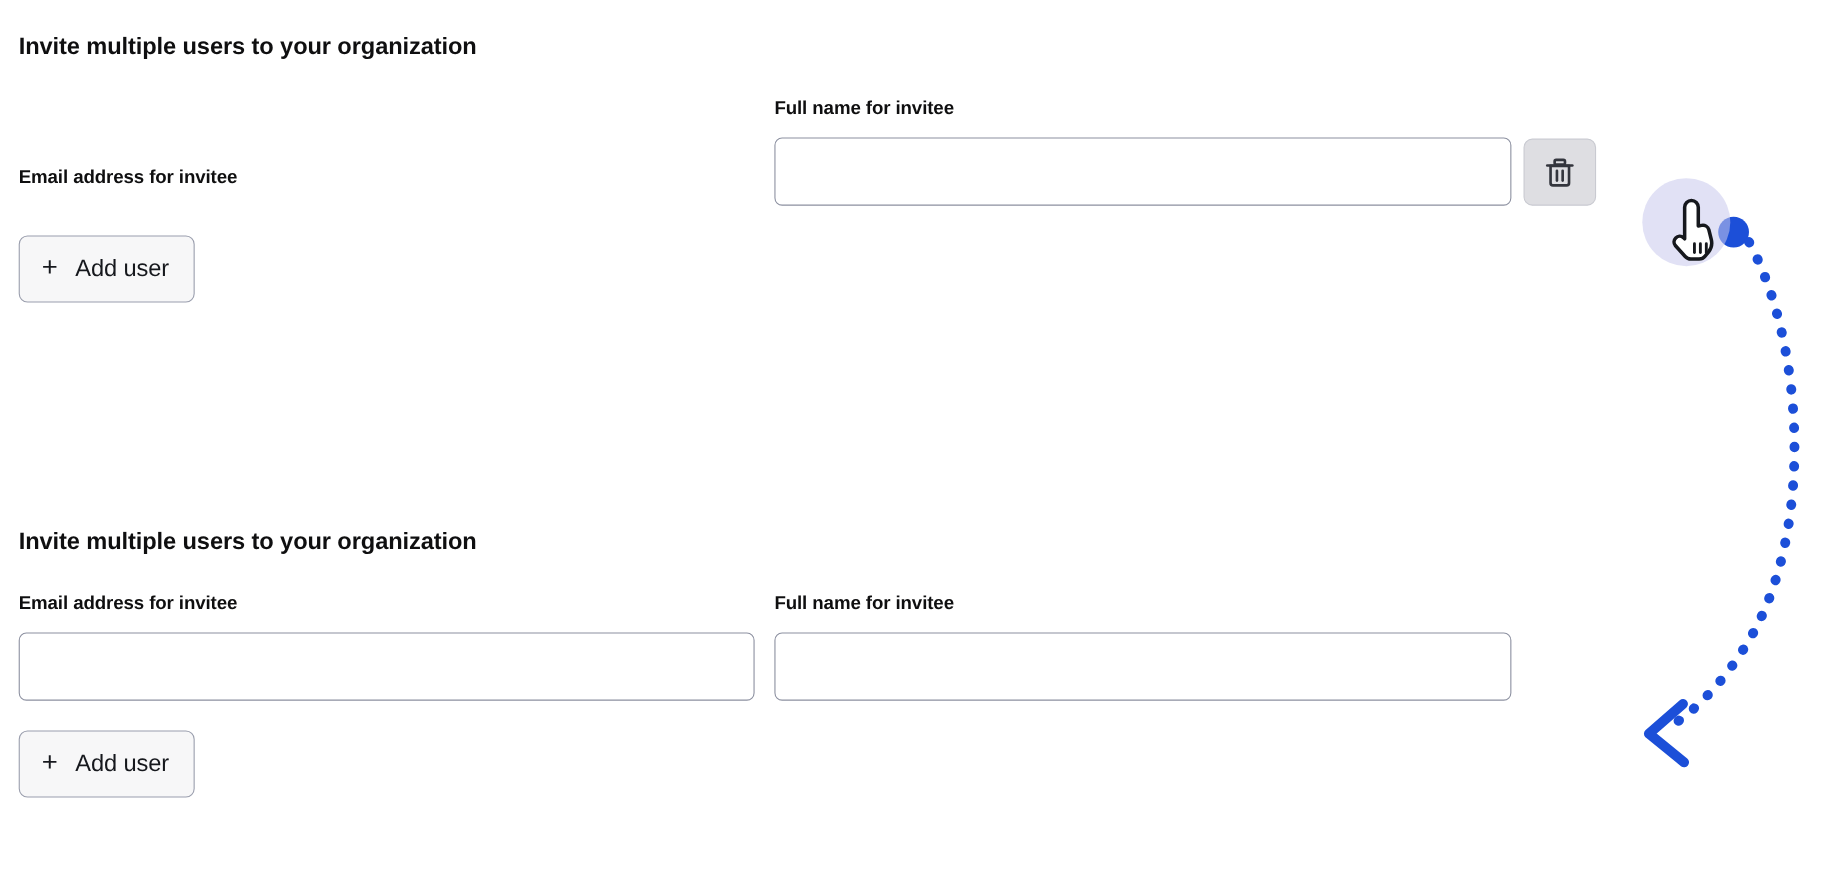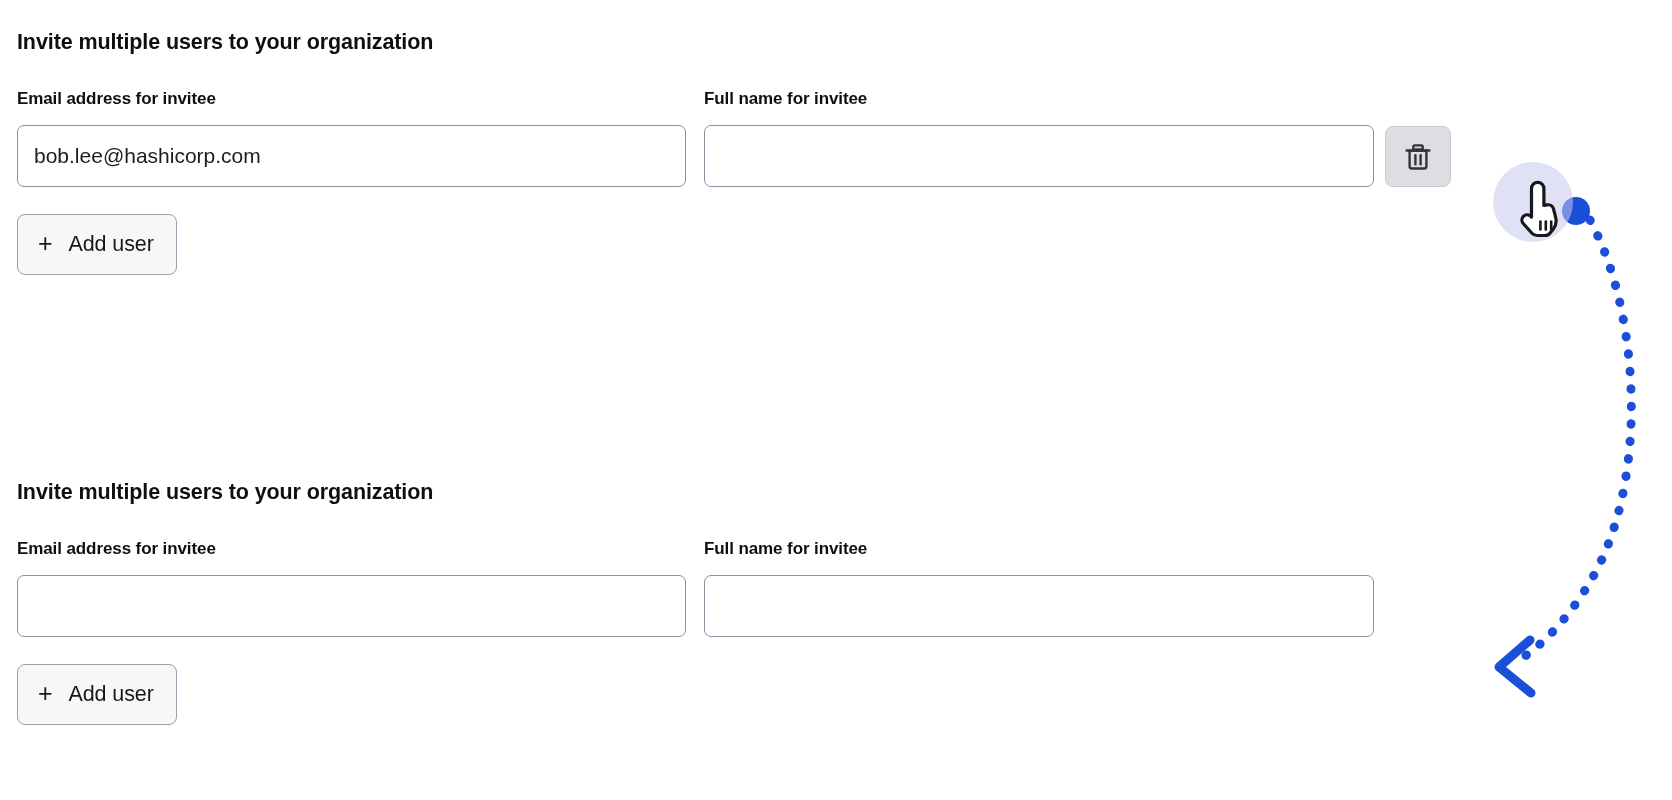--- a/index.html
+++ b/index.html
@@ -149,21 +149,20 @@
 
 <div id="screen">
 
   <div class="invite-section" id="section-1">
     <h2 class="section-heading">Invite multiple users to your organization</h2>
 
     <div class="fields-row">
 
       <div class="field-group email-group">
         <label class="field-label">Email address for invitee</label>
-        <input class="text-input" type="text" value="bob.lee@hashicorp.com" style="">
       </div>
 
       <div class="field-group name-group">
         <label class="field-label">Full name for invitee</label>
         <input class="text-input" type="text" value="" style="">
       </div>
 
       <button class="delete-btn">
         <span>
           <svg width="26" height="28" viewBox="0 0 26 28" fill="none" aria-hidden="true">

